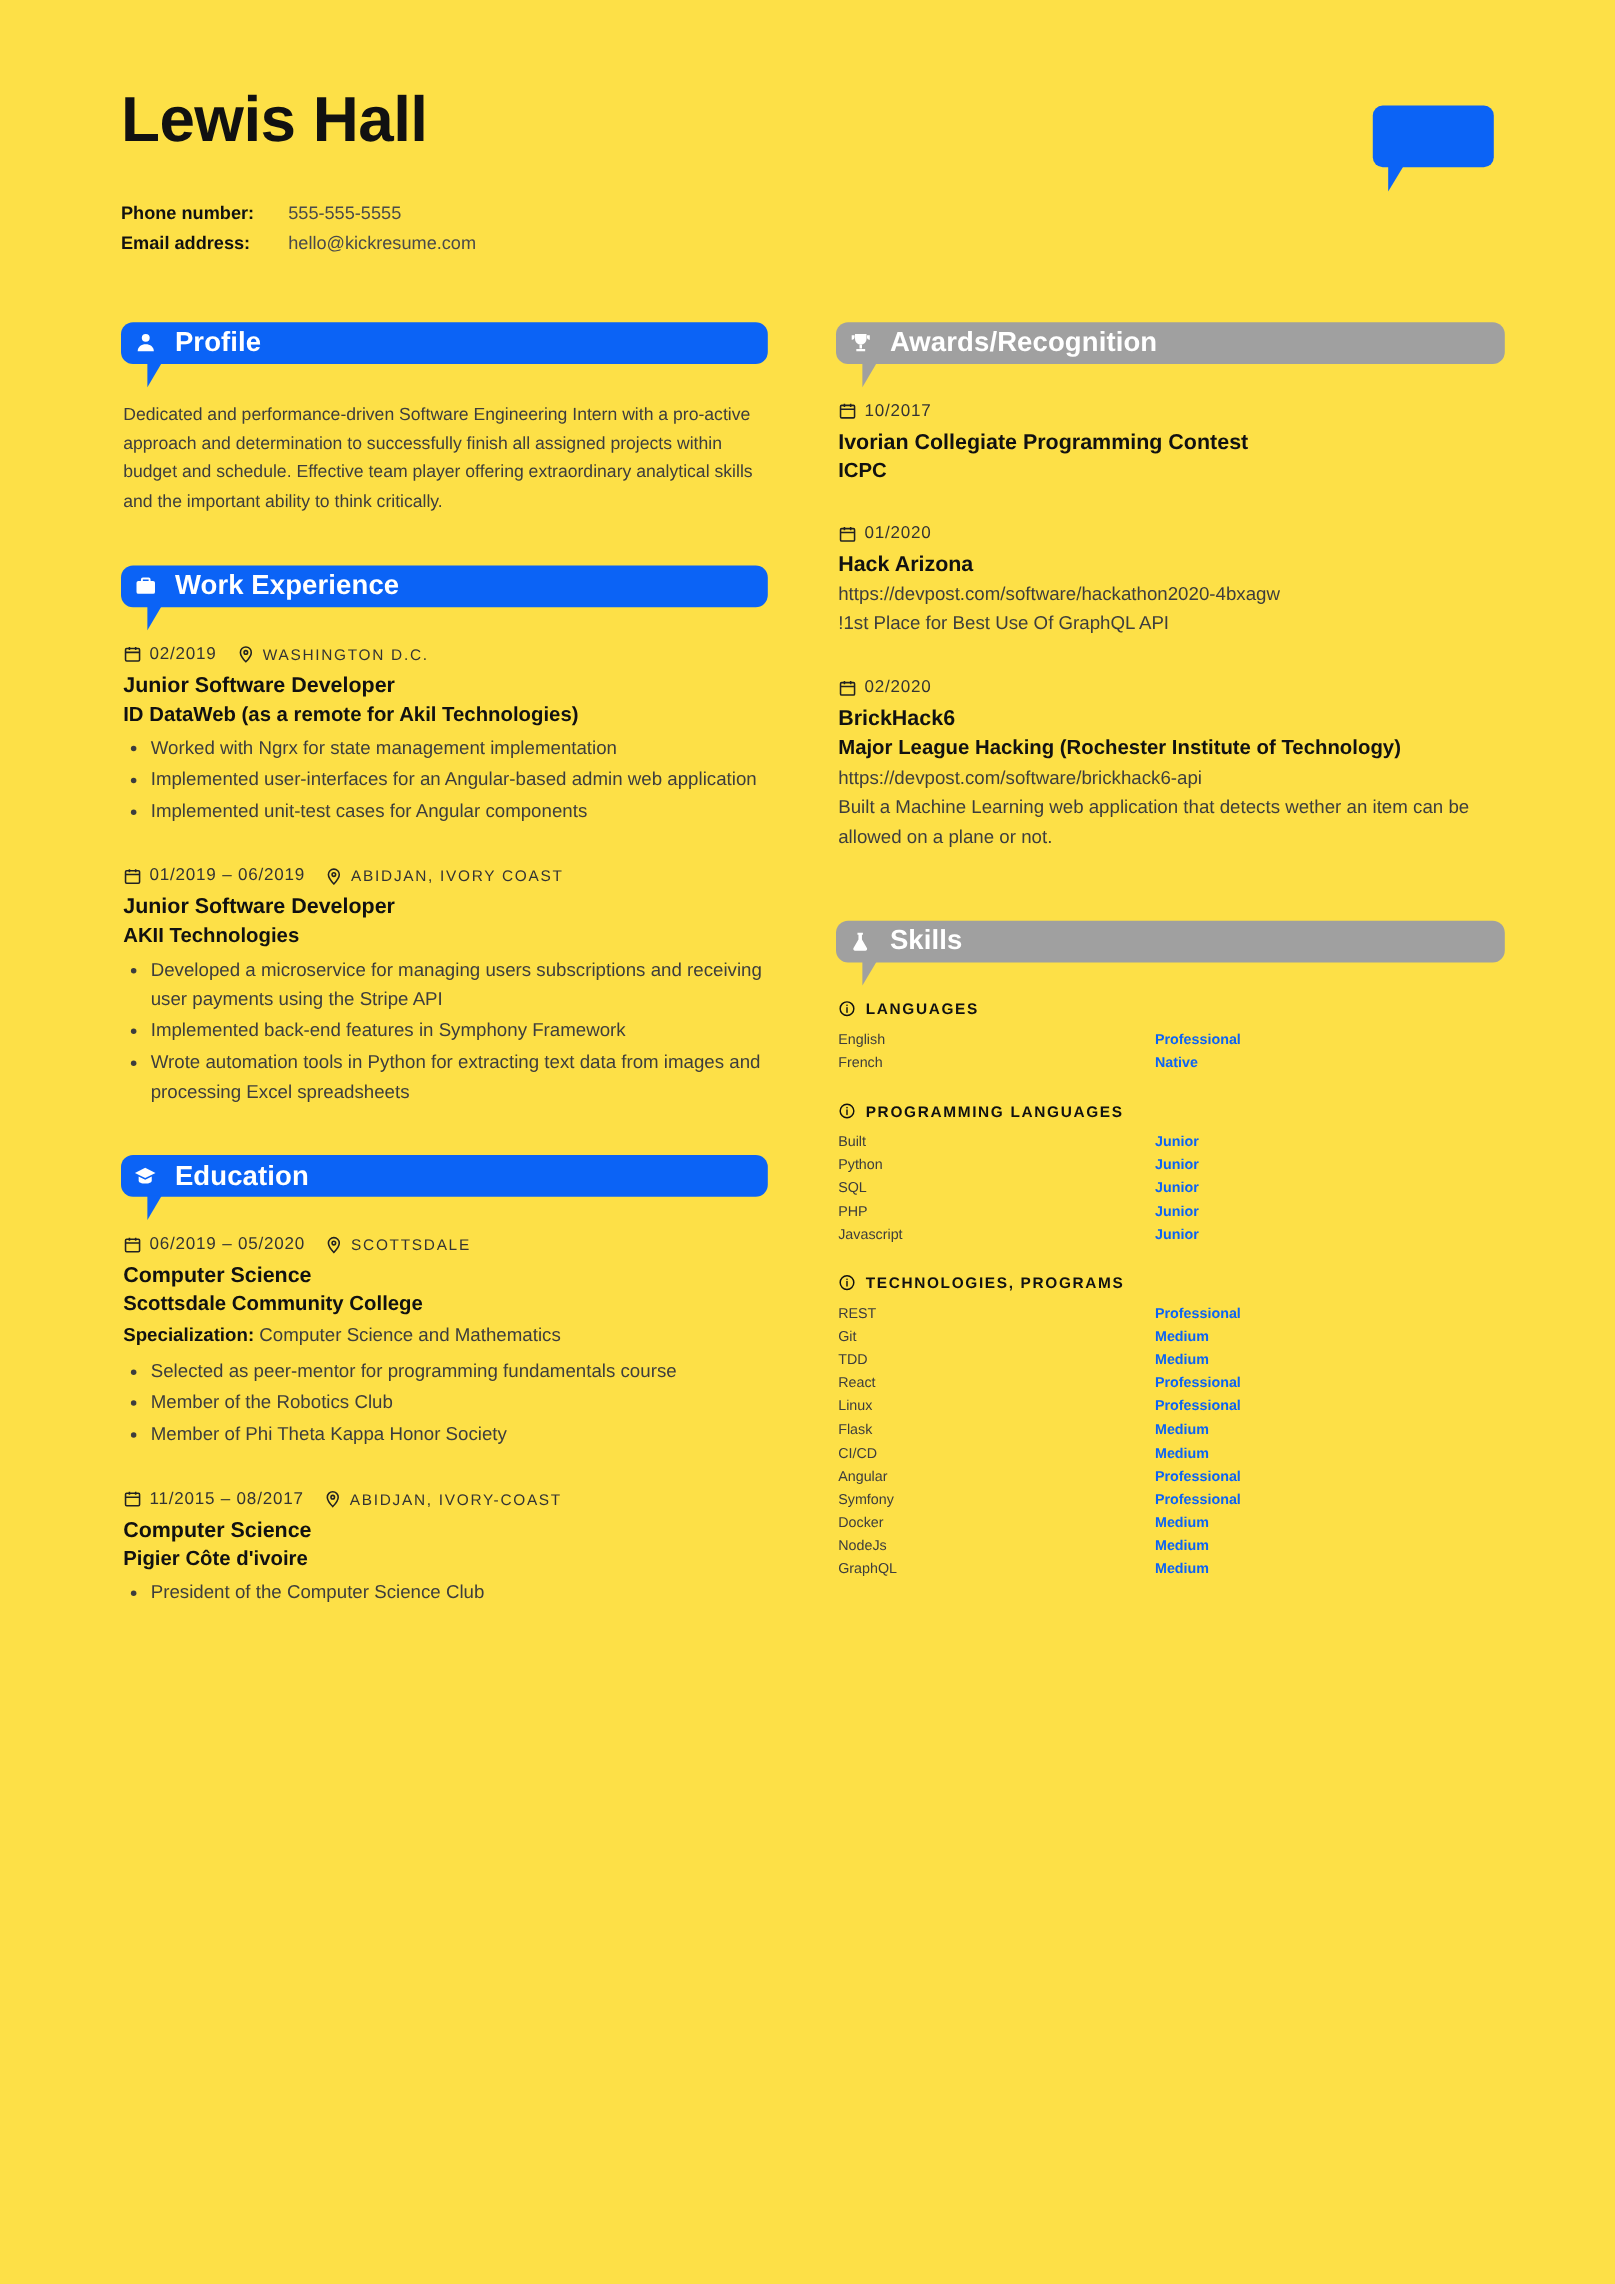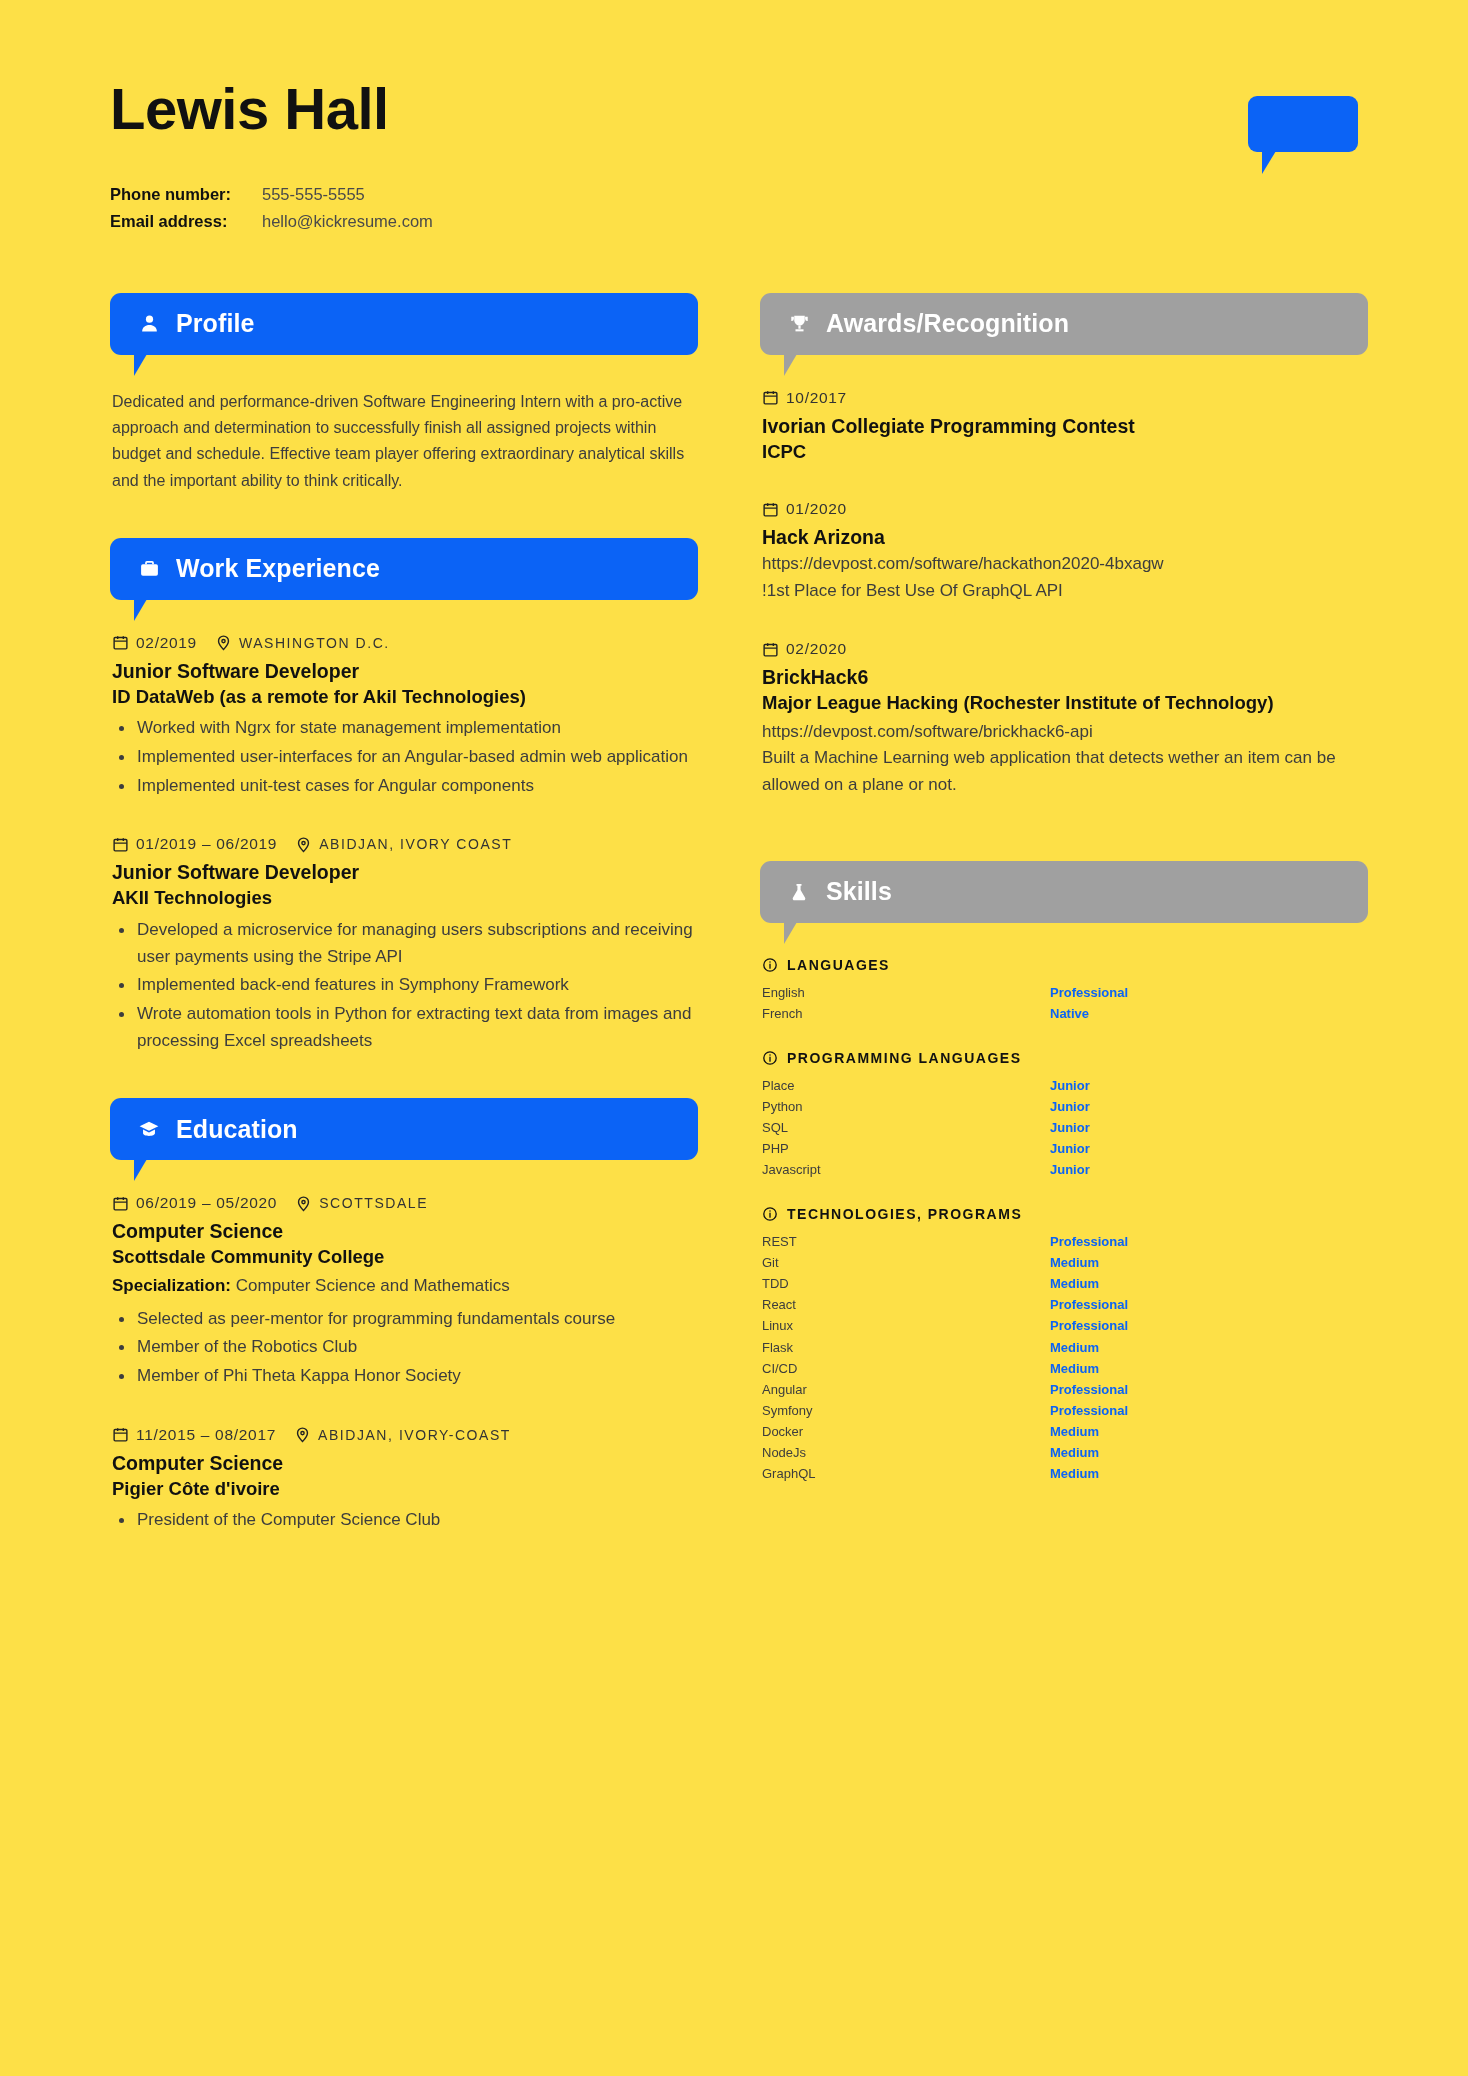--- a/index.html
+++ b/index.html
@@ -70,24 +70,24 @@
     align-items:flex-start;
   }
   .col-left  { width:588px; flex:0 0 588px; }
   .col-right { width:608px; flex:0 0 608px; }
 
   
   .sec { margin-bottom:44px; }
   .sec-head {
     position:relative;
     border-radius:11px;
-    height:62px;
+    height:38px;
     display:flex;
     align-items:center;
-    padding:0 0 0 26px;
+    padding:0 0 0 9px;
     margin-bottom:34px;
   }
   .sec-head.blue { background:#0b63f6; }
   .sec-head.gray { background:#a0a0a0; }
   .sec-head:after {
     content:"";
     position:absolute;
     left:24px;
     bottom:-21px;
     width:0; height:0;
@@ -489,21 +489,21 @@
               <span>
                   <svg width="16" height="16" viewBox="0 0 24 24" fill="none" stroke="#111" stroke-width="2">
                     <circle cx="12" cy="12" r="9.3"></circle>
                     <path d="M12 10.6v6.1" stroke-linecap="round"></path>
                     <circle cx="12" cy="7.4" r="1.1" fill="#111" stroke="none"></circle>
                   </svg>
                 </span>
               <span class="skill-group-title">PROGRAMMING LANGUAGES</span>
             </div>
             <div class="skill-row">
-              <span class="skill-name">Place</span>
+              <span class="skill-name">Built</span>
               <span class="skill-level">Junior</span>
             </div>
             <div class="skill-row">
               <span class="skill-name">Python</span>
               <span class="skill-level">Junior</span>
             </div>
             <div class="skill-row">
               <span class="skill-name">SQL</span>
               <span class="skill-level">Junior</span>
             </div>

